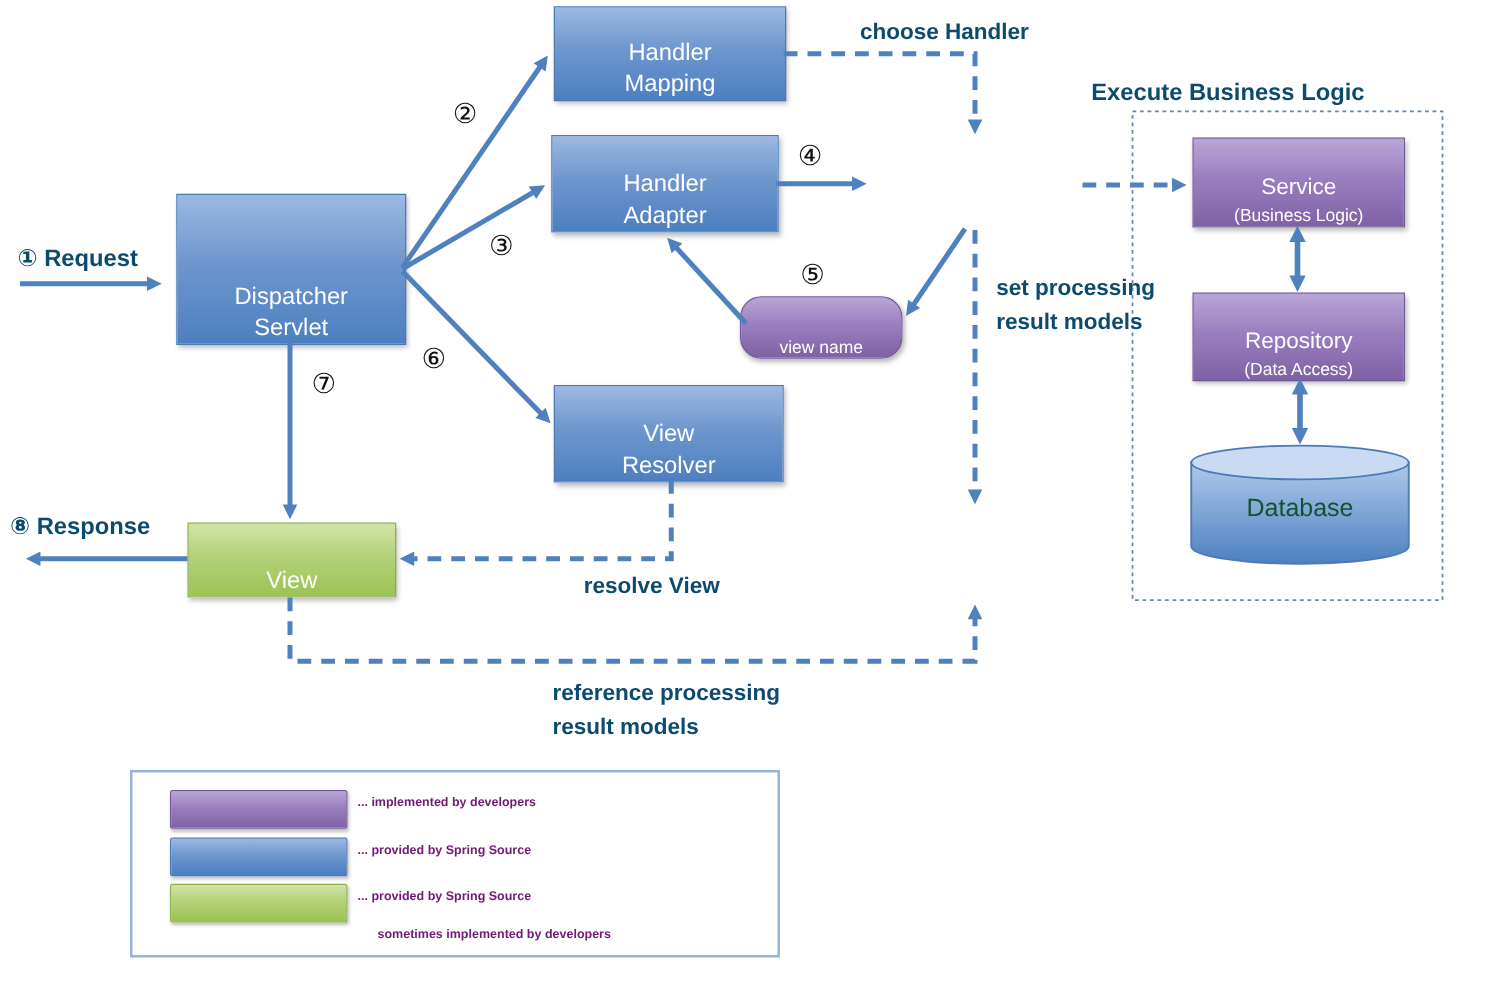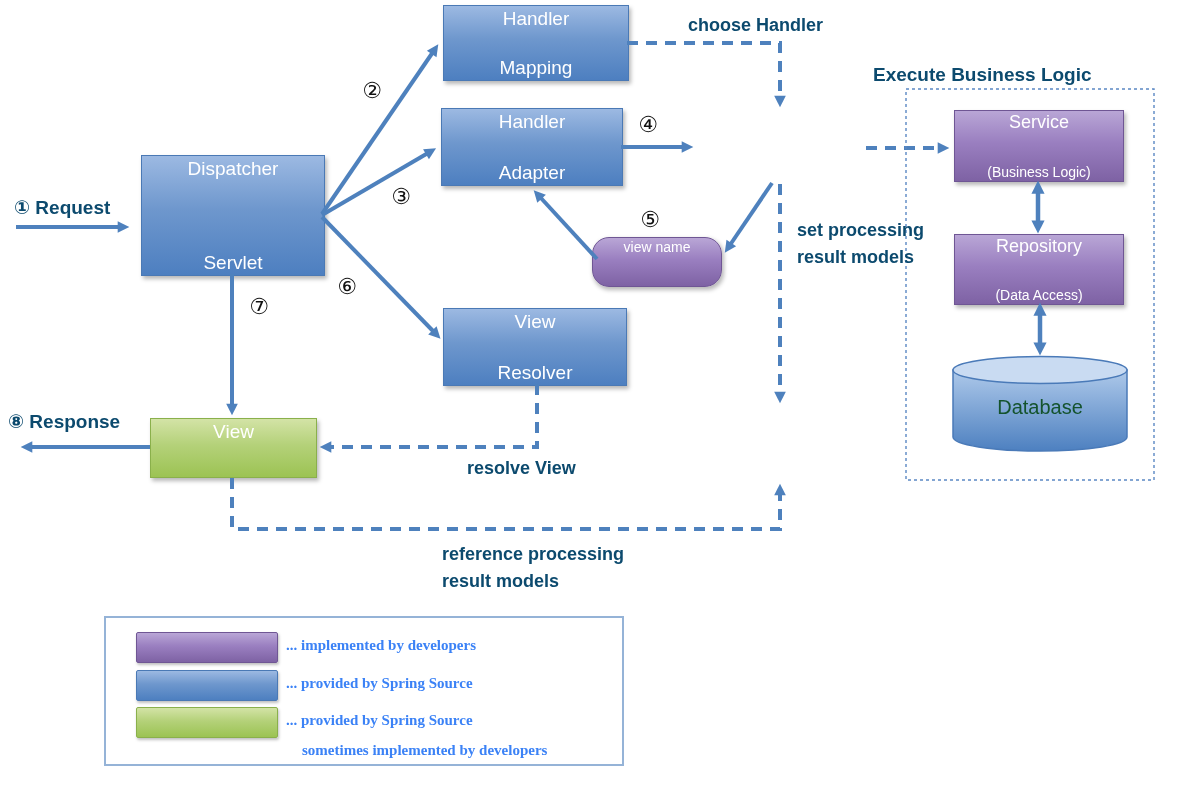--- a/index.html
+++ b/index.html
@@ -1,21 +1,21 @@
 <!DOCTYPE html>
 <html><head>
 <meta charset="utf-8">
 <style>
   html,body{margin:0;padding:0;background:#ffffff;}
   .canvas{
     position:relative;width:1196px;height:798px;background:#ffffff;overflow:hidden;
     font-family:"Liberation Sans","DejaVu Sans",sans-serif;
   }
   .box{
-    position:absolute;display:flex;flex-direction:column;align-items:center;justify-content:space-between;
+    position:absolute;display:flex;flex-direction:column;align-items:center;justify-content:flex-end;
     color:#ffffff;text-align:center;line-height:1.32;z-index:1;
     box-shadow:1.5px 2.5px 4px rgba(0,0,0,0.28);
     font-size:19px;
   }
   .box span{display:block;}
   .blue{background:linear-gradient(180deg,#9cb9e2 0%,#6e97cd 45%,#4d7fc0 100%);border:1px solid #4a79b5;}
   .purple{background:linear-gradient(180deg,#b9a6d6 0%,#9a7fc0 45%,#7e62a4 100%);border:1px solid #6f5694;}
   .green{background:linear-gradient(180deg,#d3e3a6 0%,#b4d179 45%,#9cc353 100%);border:1px solid #8ab04b;}
   .rounded{border-radius:11px;}
   .sub{font-size:14px;margin-top:1px;}
@@ -28,21 +28,21 @@
   }
   .layer{position:absolute;left:0;top:0;z-index:2;pointer-events:none;}
   .db-label{
     position:absolute;color:#14532d;font-size:20px;z-index:3;text-align:center;
   }
   .legend{
     position:absolute;left:104px;top:616px;width:516px;height:146px;
     border:2px solid #95b3d7;background:#ffffff;z-index:1;
   }
   .swatch{position:absolute;left:30px;width:140px;height:29px;border-radius:2px;box-shadow:1px 2px 3px rgba(0,0,0,0.25);}
-  .legend-text{position:absolute;left:180px;color:#3b82f6;font-size:15px;font-weight:600;white-space:nowrap;font-family:Liberation Serif, serif;}
+  .legend-text{position:absolute;left:180px;color:#701a75;font-size:10px;font-weight:600;white-space:nowrap;}
 </style>
 </head>
 <body>
 
 <div class="canvas">
 
   <svg class="layer" width="1196" height="798" viewBox="0 0 1196 798">
     <defs>
       <marker id="ah" viewBox="0 0 12 12" refX="3" refY="6" markerWidth="3.5" markerHeight="3.5" orient="auto-start-reverse">
         <path d="M1,1 L11,6 L1,11 Z" fill="#4e81bd"></path>

